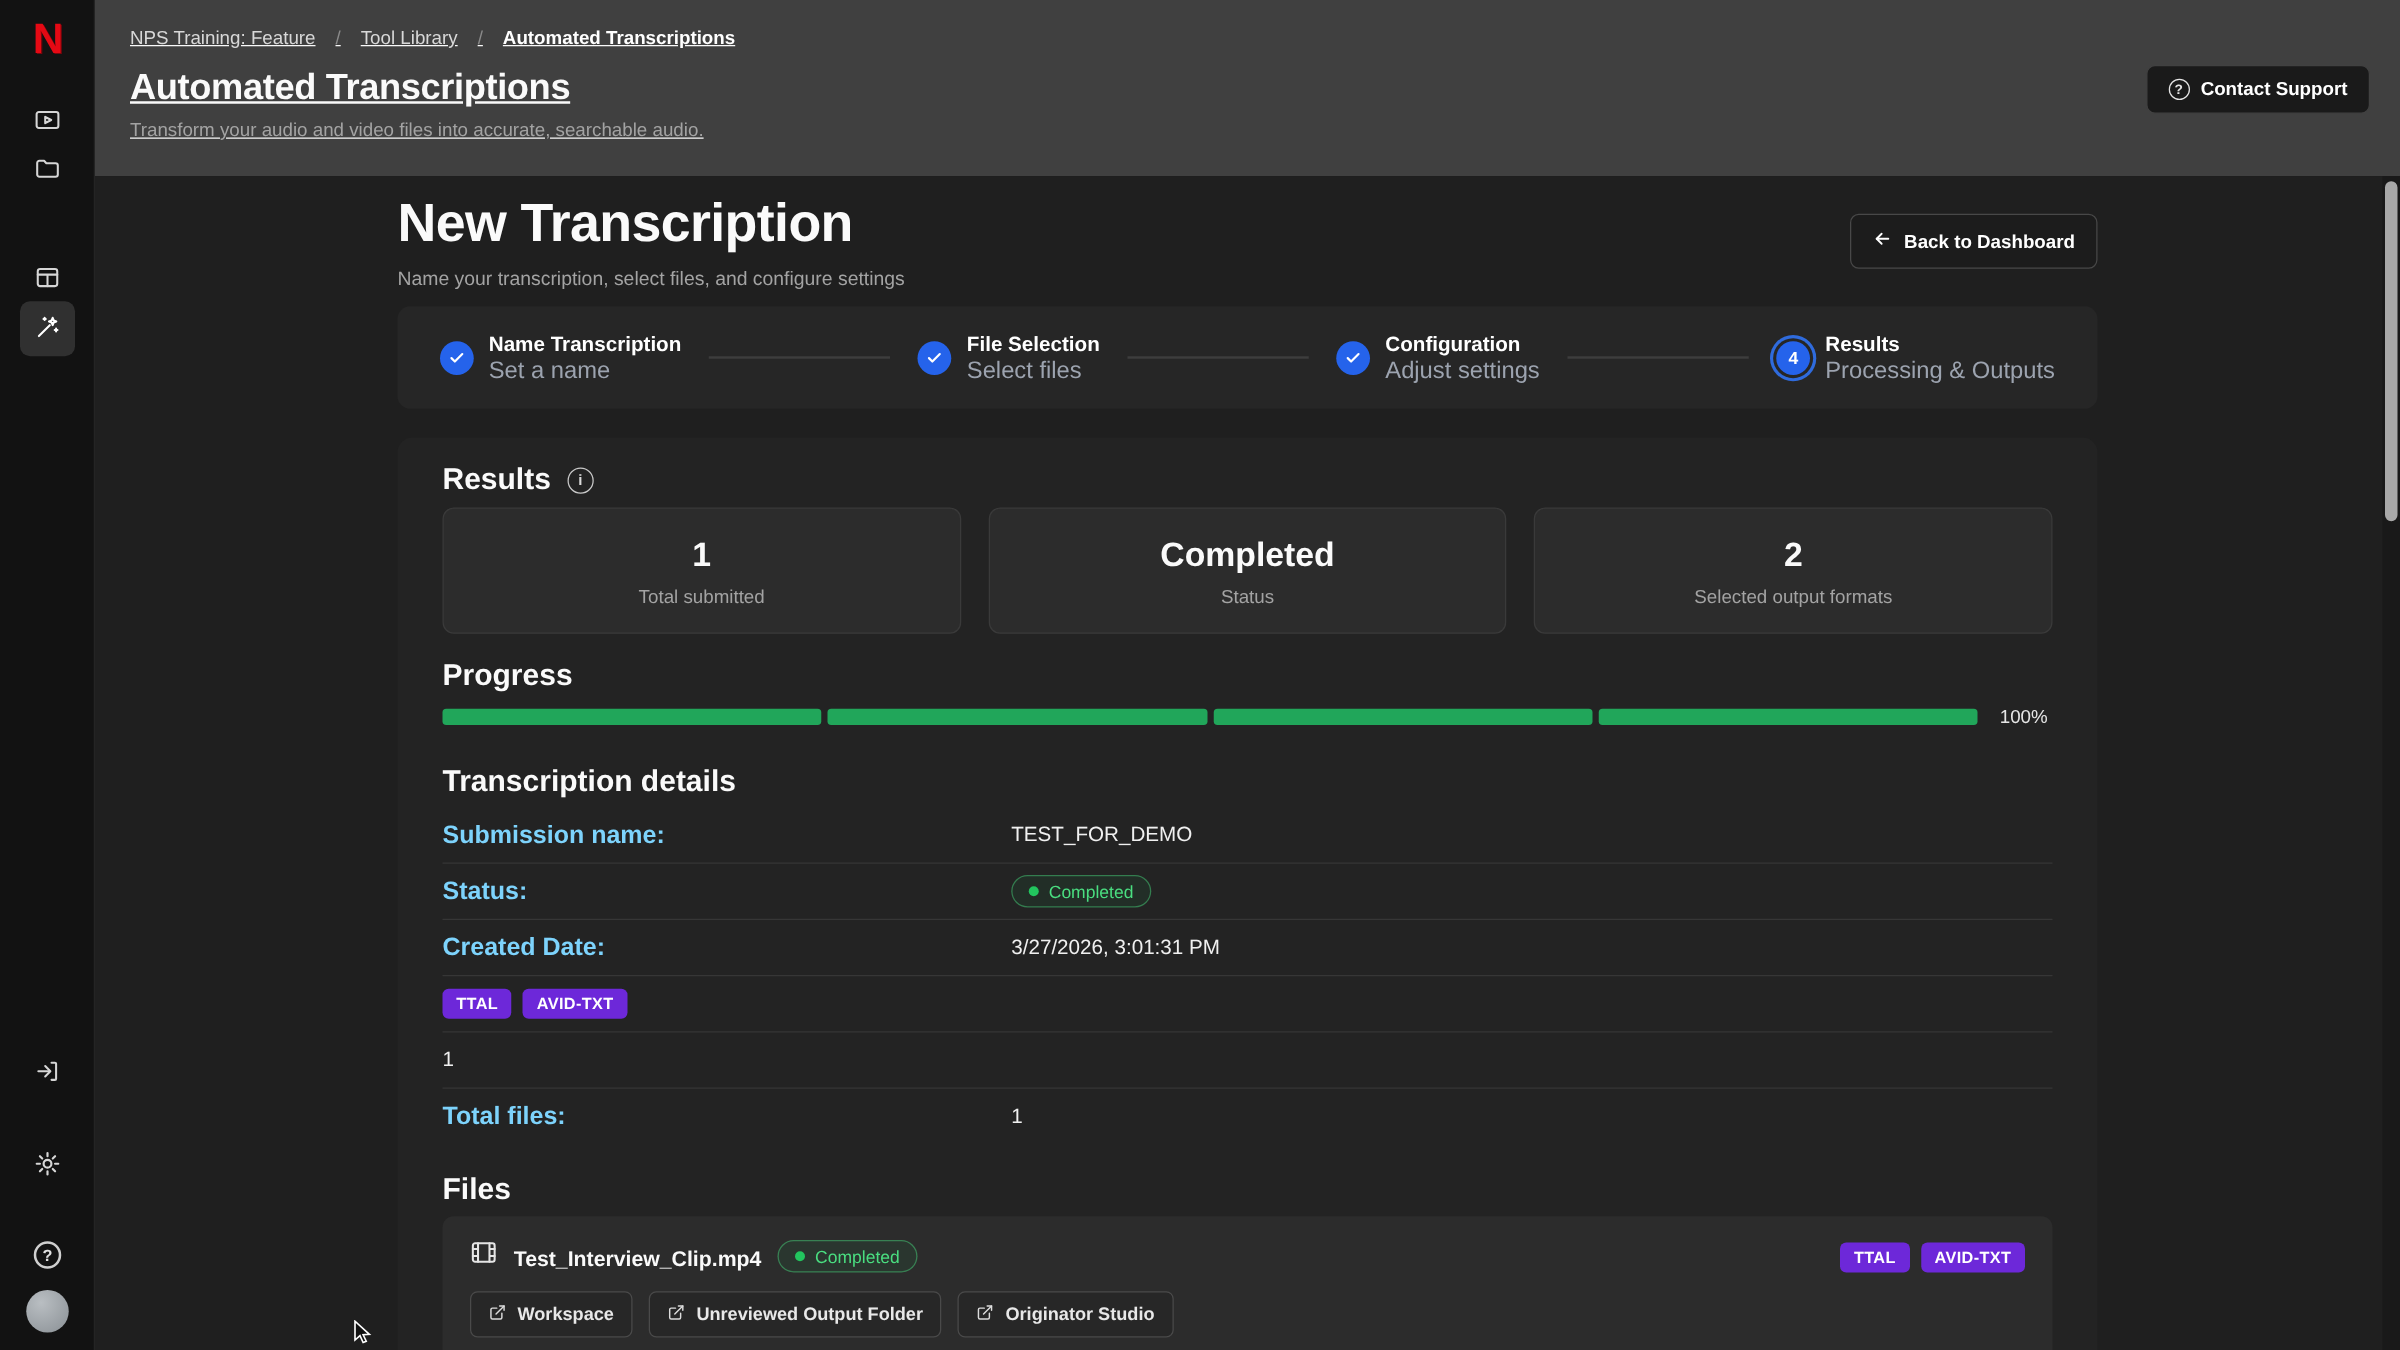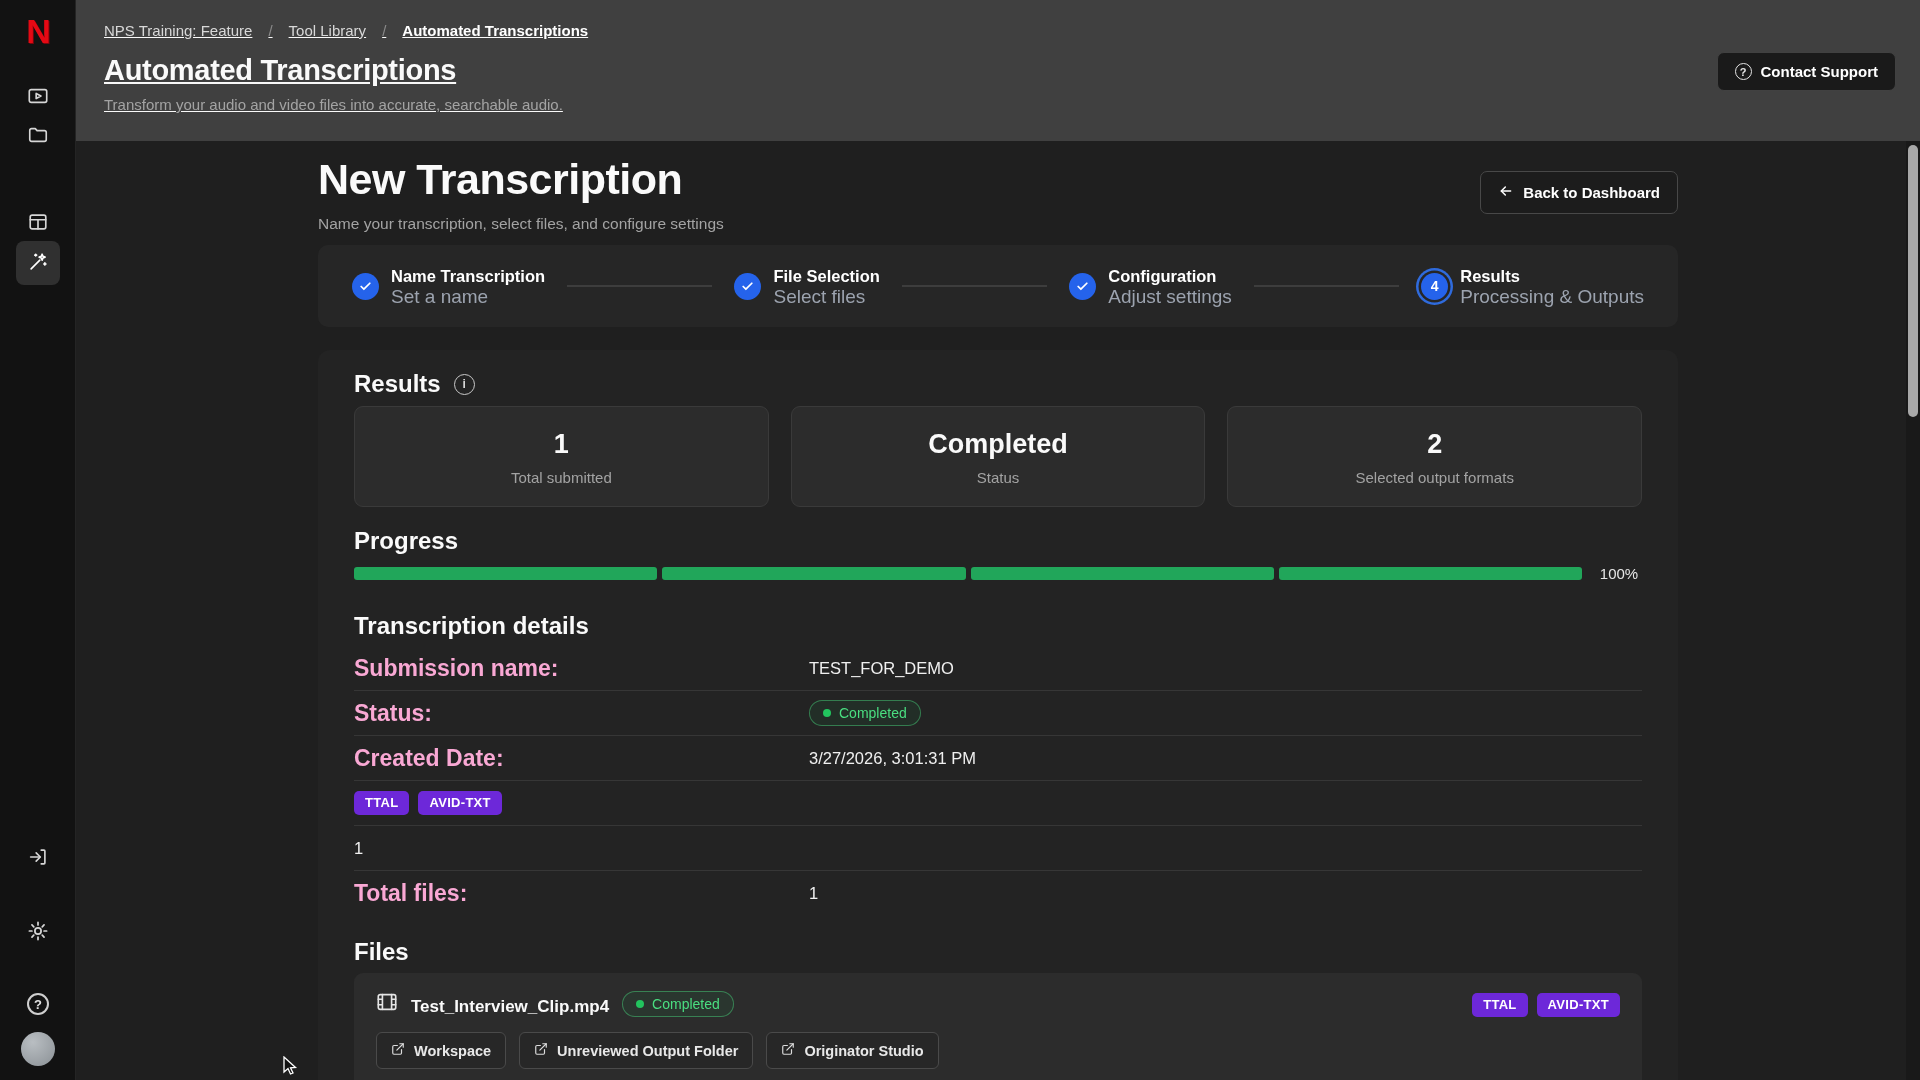--- a/index.html
+++ b/index.html
@@ -83,21 +83,21 @@
   .mt-progress { margin-top: 20px; }
   .progress-row { display: flex; align-items: center; gap: 14px; margin-top: 10px; }
   .pbar { flex: 1; display: flex; gap: 5px; }
   .pseg { flex: 1; height: 13px; background: #21a65a; border-radius: 3px; }
   .ppct { font-size: 15px; color: #e5e5e5; min-width: 46px; text-align: center; }
 
   .mt-details { margin-top: 30px; }
   .details { margin-top: 6px; }
   .drow { display: flex; align-items: center; height: 45px; border-bottom: 1px solid #363636; }
   .drow:last-child { border-bottom: none; }
-  .dlabel { width: 455px; font-size: 23px; font-weight: 700; color: #f9a8d4; flex-shrink: 0; }
+  .dlabel { width: 455px; font-size: 20px; font-weight: 700; color: #7dd3fc; flex-shrink: 0; }
   .dvalue { font-size: 16.5px; color: #f0f0f0; display: flex; align-items: center; }
 
   .pill { display: inline-flex; align-items: center; gap: 8px; border: 1px solid rgba(74,222,128,0.45);
           background: rgba(34,197,94,0.07); color: #4ade80; border-radius: 999px; padding: 4px 13px;
           font-size: 14px; font-weight: 500; }
   .dot { width: 8px; height: 8px; border-radius: 50%; background: #22c55e; }
   .badges { display: inline-flex; gap: 9px; }
   .badge { background: #6d28d9; color: #fff; font-size: 13px; font-weight: 700; letter-spacing: 0.3px;
            padding: 5px 11px; border-radius: 5px; line-height: 14px; }
 

